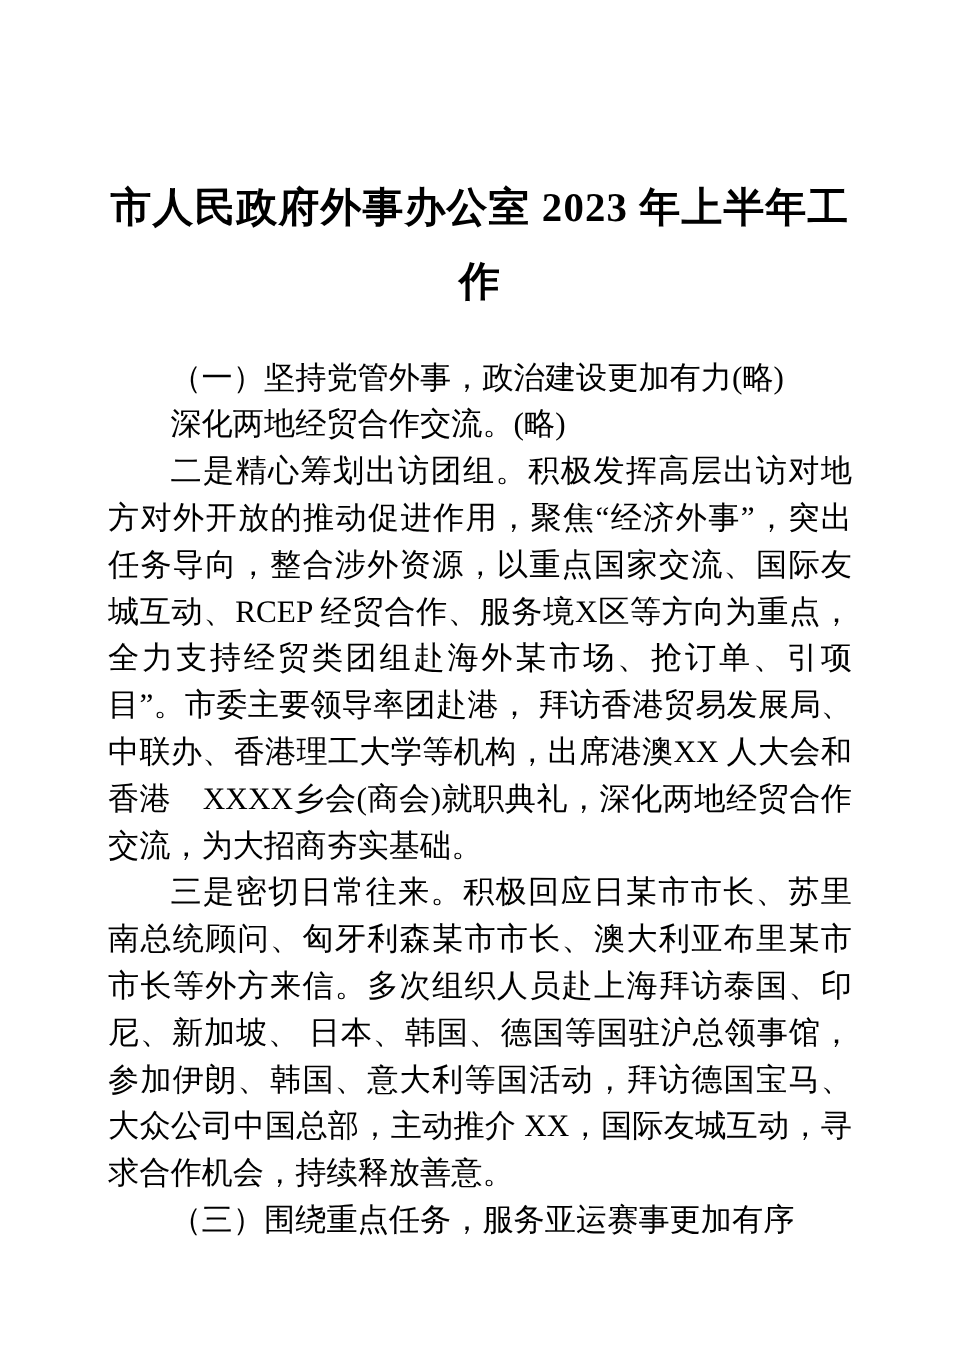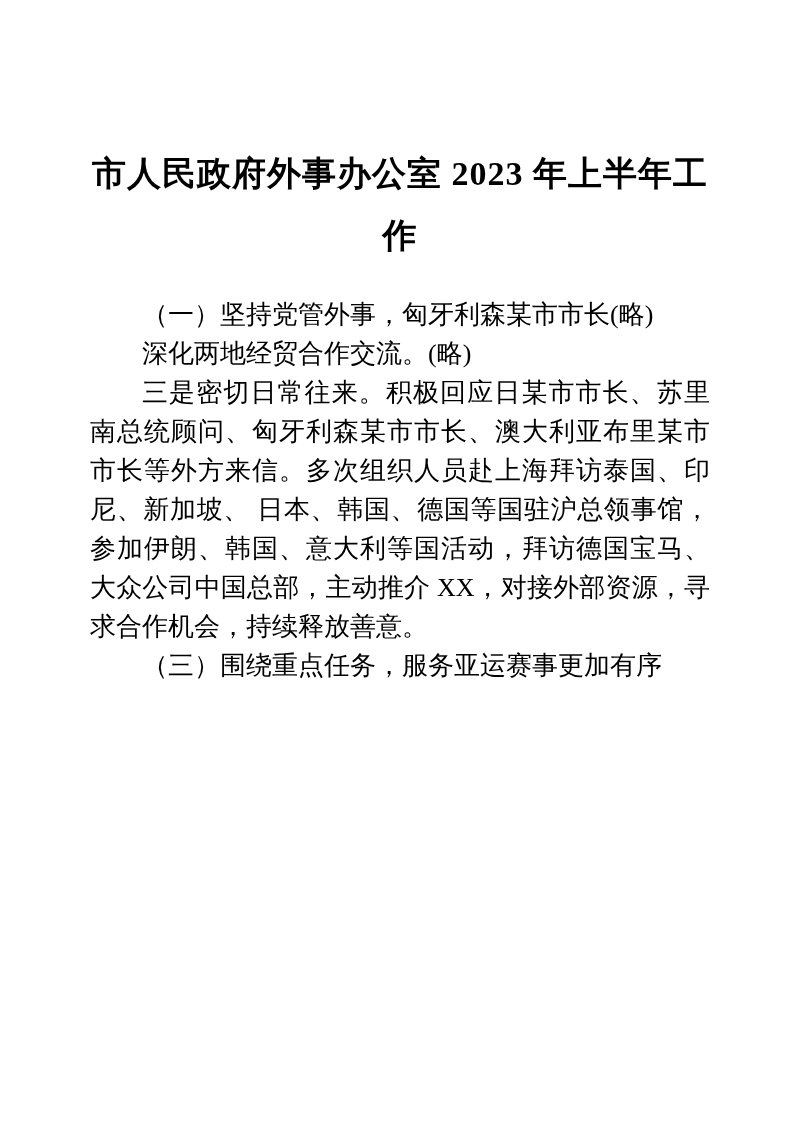--- a/index.html
+++ b/index.html
@@ -45,20 +45,21 @@
 </head>
 <body>
 
 <div class="page">
 
   <h1 class="doc-title">
     <span class="title-line">市人民政府外事办公室 2023 年上半年工作</span>
   </h1>
 
   <div class="doc-body">
-    <p>（一）坚持党管外事，匈牙利森某市市长(略)</p>
+    <p>（一）坚持党管外事，政治建设更加有力(略)</p>
     <p>深化两地经贸合作交流。(略)</p>
-    <p>三是密切日常往来。积极回应日某市市长、苏里南总统顾问、匈牙利森某市市长、澳大利亚布里某市市长等外方来信。多次组织人员赴上海拜访泰国、印尼、新加坡、 日本、韩国、德国等国驻沪总领事馆，参加伊朗、韩国、意大利等国活动，拜访德国宝马、大众公司中国总部，主动推介 XX，对接外部资源，寻求合作机会，持续释放善意。</p>
+    <p>二是精心筹划出访团组。积极发挥高层出访对地方对外开放的推动促进作用，聚焦“经济外事”，突出任务导向，整合涉外资源，以重点国家交流、国际友城互动、RCEP 经贸合作、服务境X区等方向为重点，全力支持经贸类团组赴海外某市场、抢订单、引项目”。市委主要领导率团赴港， 拜访香港贸易发展局、中联办、香港理工大学等机构，出席港澳XX 人大会和香港　XXXX乡会(商会)就职典礼，深化两地经贸合作交流，为大招商夯实基础。</p>
+    <p>三是密切日常往来。积极回应日某市市长、苏里南总统顾问、匈牙利森某市市长、澳大利亚布里某市市长等外方来信。多次组织人员赴上海拜访泰国、印尼、新加坡、 日本、韩国、德国等国驻沪总领事馆，参加伊朗、韩国、意大利等国活动，拜访德国宝马、大众公司中国总部，主动推介 XX，国际友城互动，寻求合作机会，持续释放善意。</p>
     <p>（三）围绕重点任务，服务亚运赛事更加有序</p>
 
   </div>
 
 </div>
 
 </body></html>

